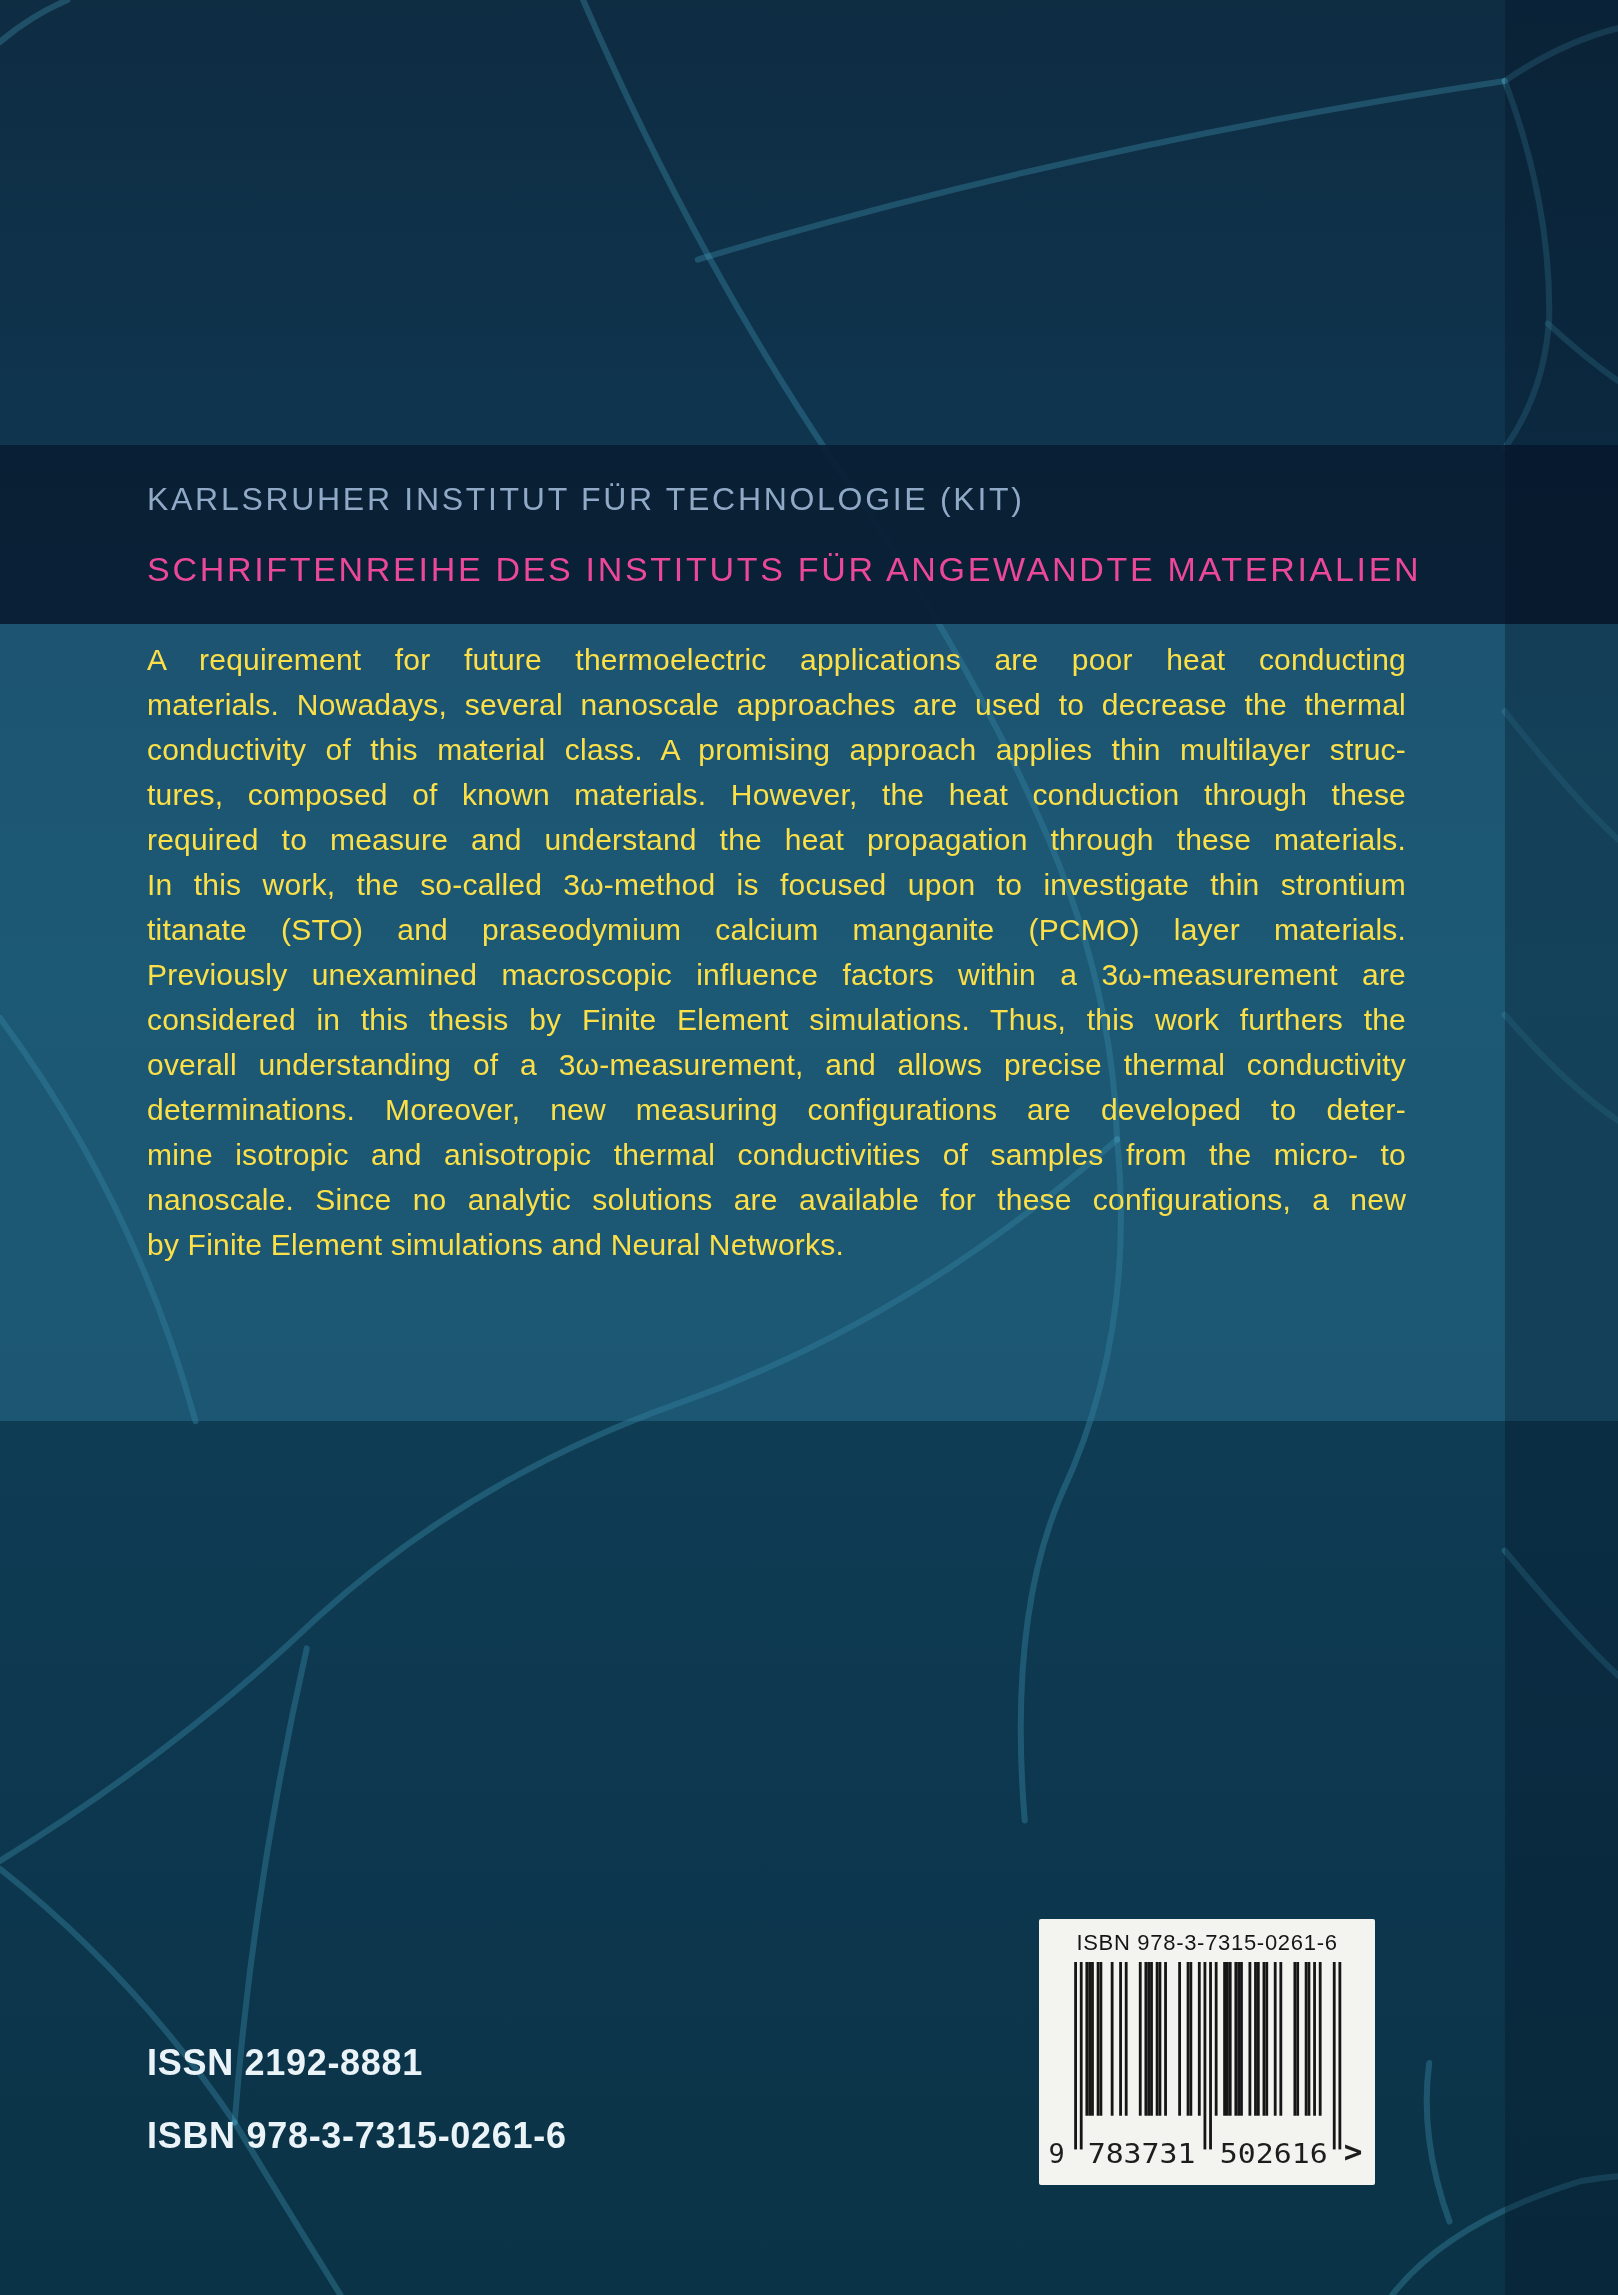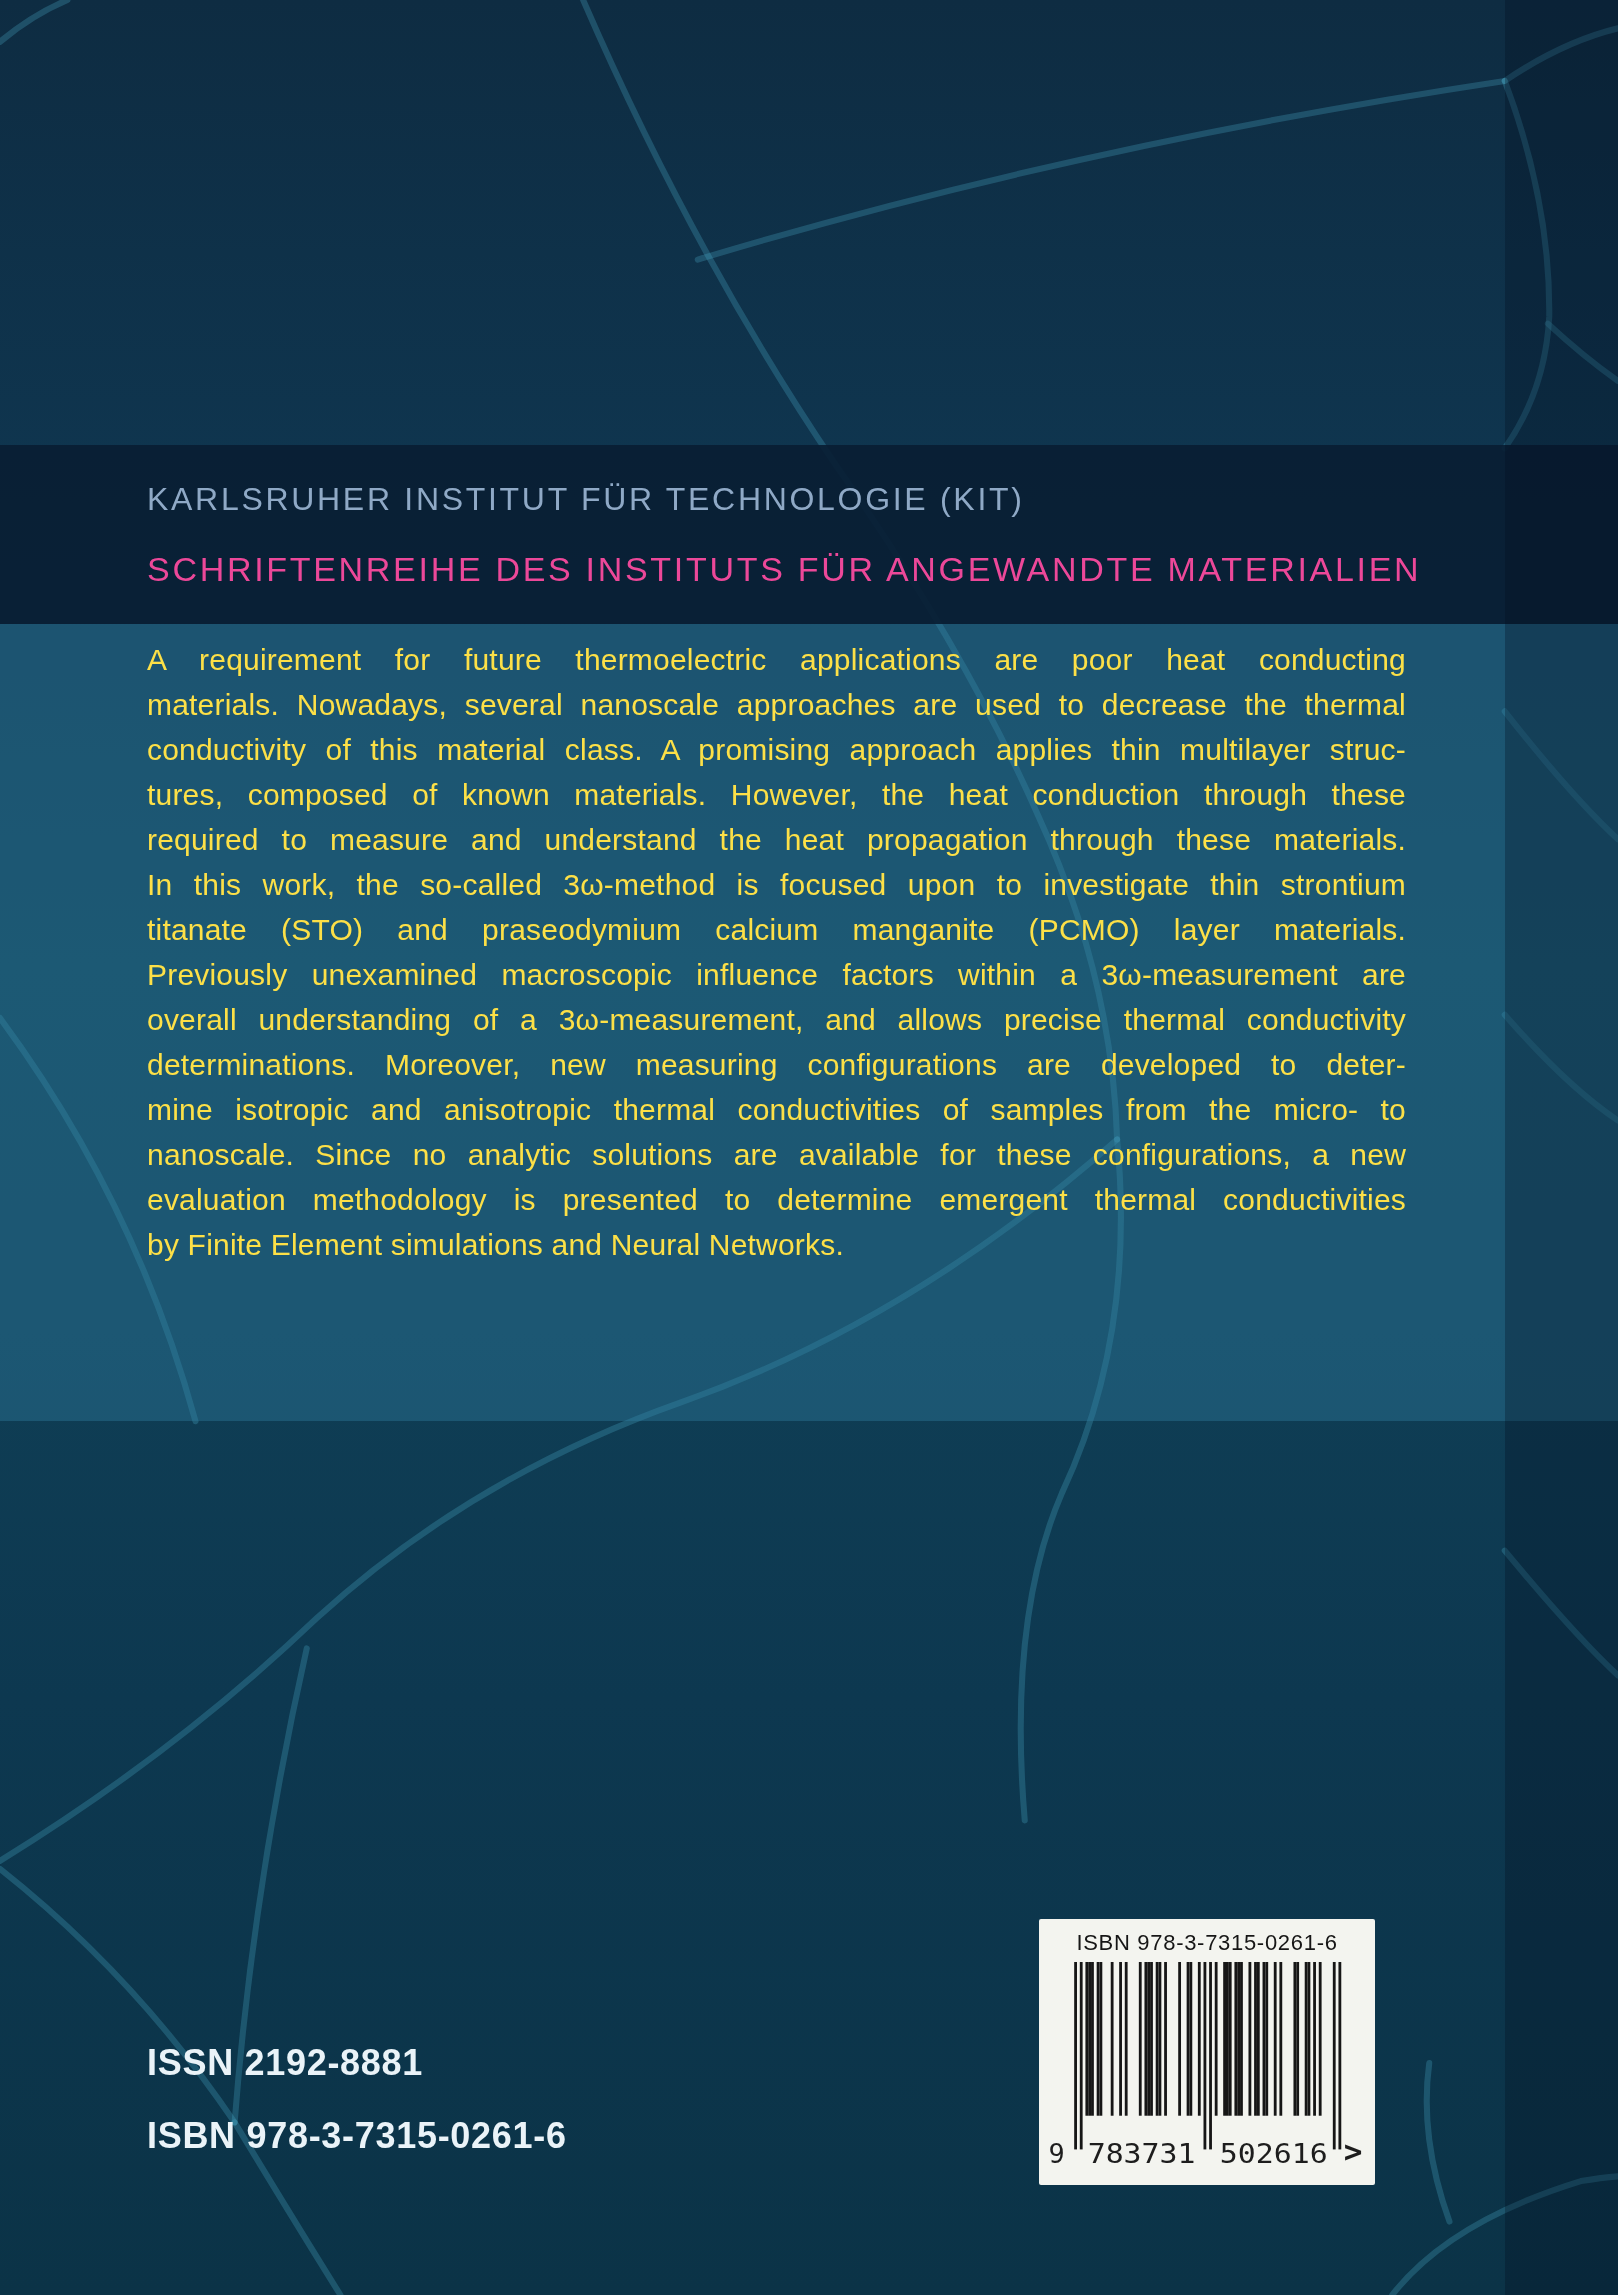--- a/index.html
+++ b/index.html
@@ -156,25 +156,25 @@
 
   <div class="abstract">
       <div class="abs-line">A requirement for future thermoelectric applications are poor heat conducting</div>
       <div class="abs-line">materials. Nowadays, several nanoscale approaches are used to decrease the thermal</div>
       <div class="abs-line">conductivity of this material class. A promising approach applies thin multilayer struc-</div>
       <div class="abs-line">tures, composed of known materials. However, the heat conduction through these</div>
       <div class="abs-line">required to measure and understand the heat propagation through these materials.</div>
       <div class="abs-line">In this work, the so-called 3ω-method is focused upon to investigate thin strontium</div>
       <div class="abs-line">titanate (STO) and praseodymium calcium manganite (PCMO) layer materials.</div>
       <div class="abs-line">Previously unexamined macroscopic influence factors within a 3ω-measurement are</div>
+      <div class="abs-line">considered in this thesis by Finite Element simulations. Thus, this work furthers the</div>
       <div class="abs-line">overall understanding of a 3ω-measurement, and allows precise thermal conductivity</div>
       <div class="abs-line">determinations. Moreover, new measuring configurations are developed to deter-</div>
       <div class="abs-line">mine isotropic and anisotropic thermal conductivities of samples from the micro- to</div>
       <div class="abs-line">nanoscale. Since no analytic solutions are available for these configurations, a new</div>
-      <div class="abs-line">evaluation methodology is presented to determine emergent thermal conductivities</div>
       <div class="abs-line last">by Finite Element simulations and Neural Networks.</div>
     </div>
 
   <div class="footer">
     <div class="issn">ISSN 2192-8881</div>
     <div class="isbn">ISBN 978-3-7315-0261-6</div>
   </div>
 
   <div class="barcode-box">
     <div class="barcode-label">ISBN 978-3-7315-0261-6</div>

